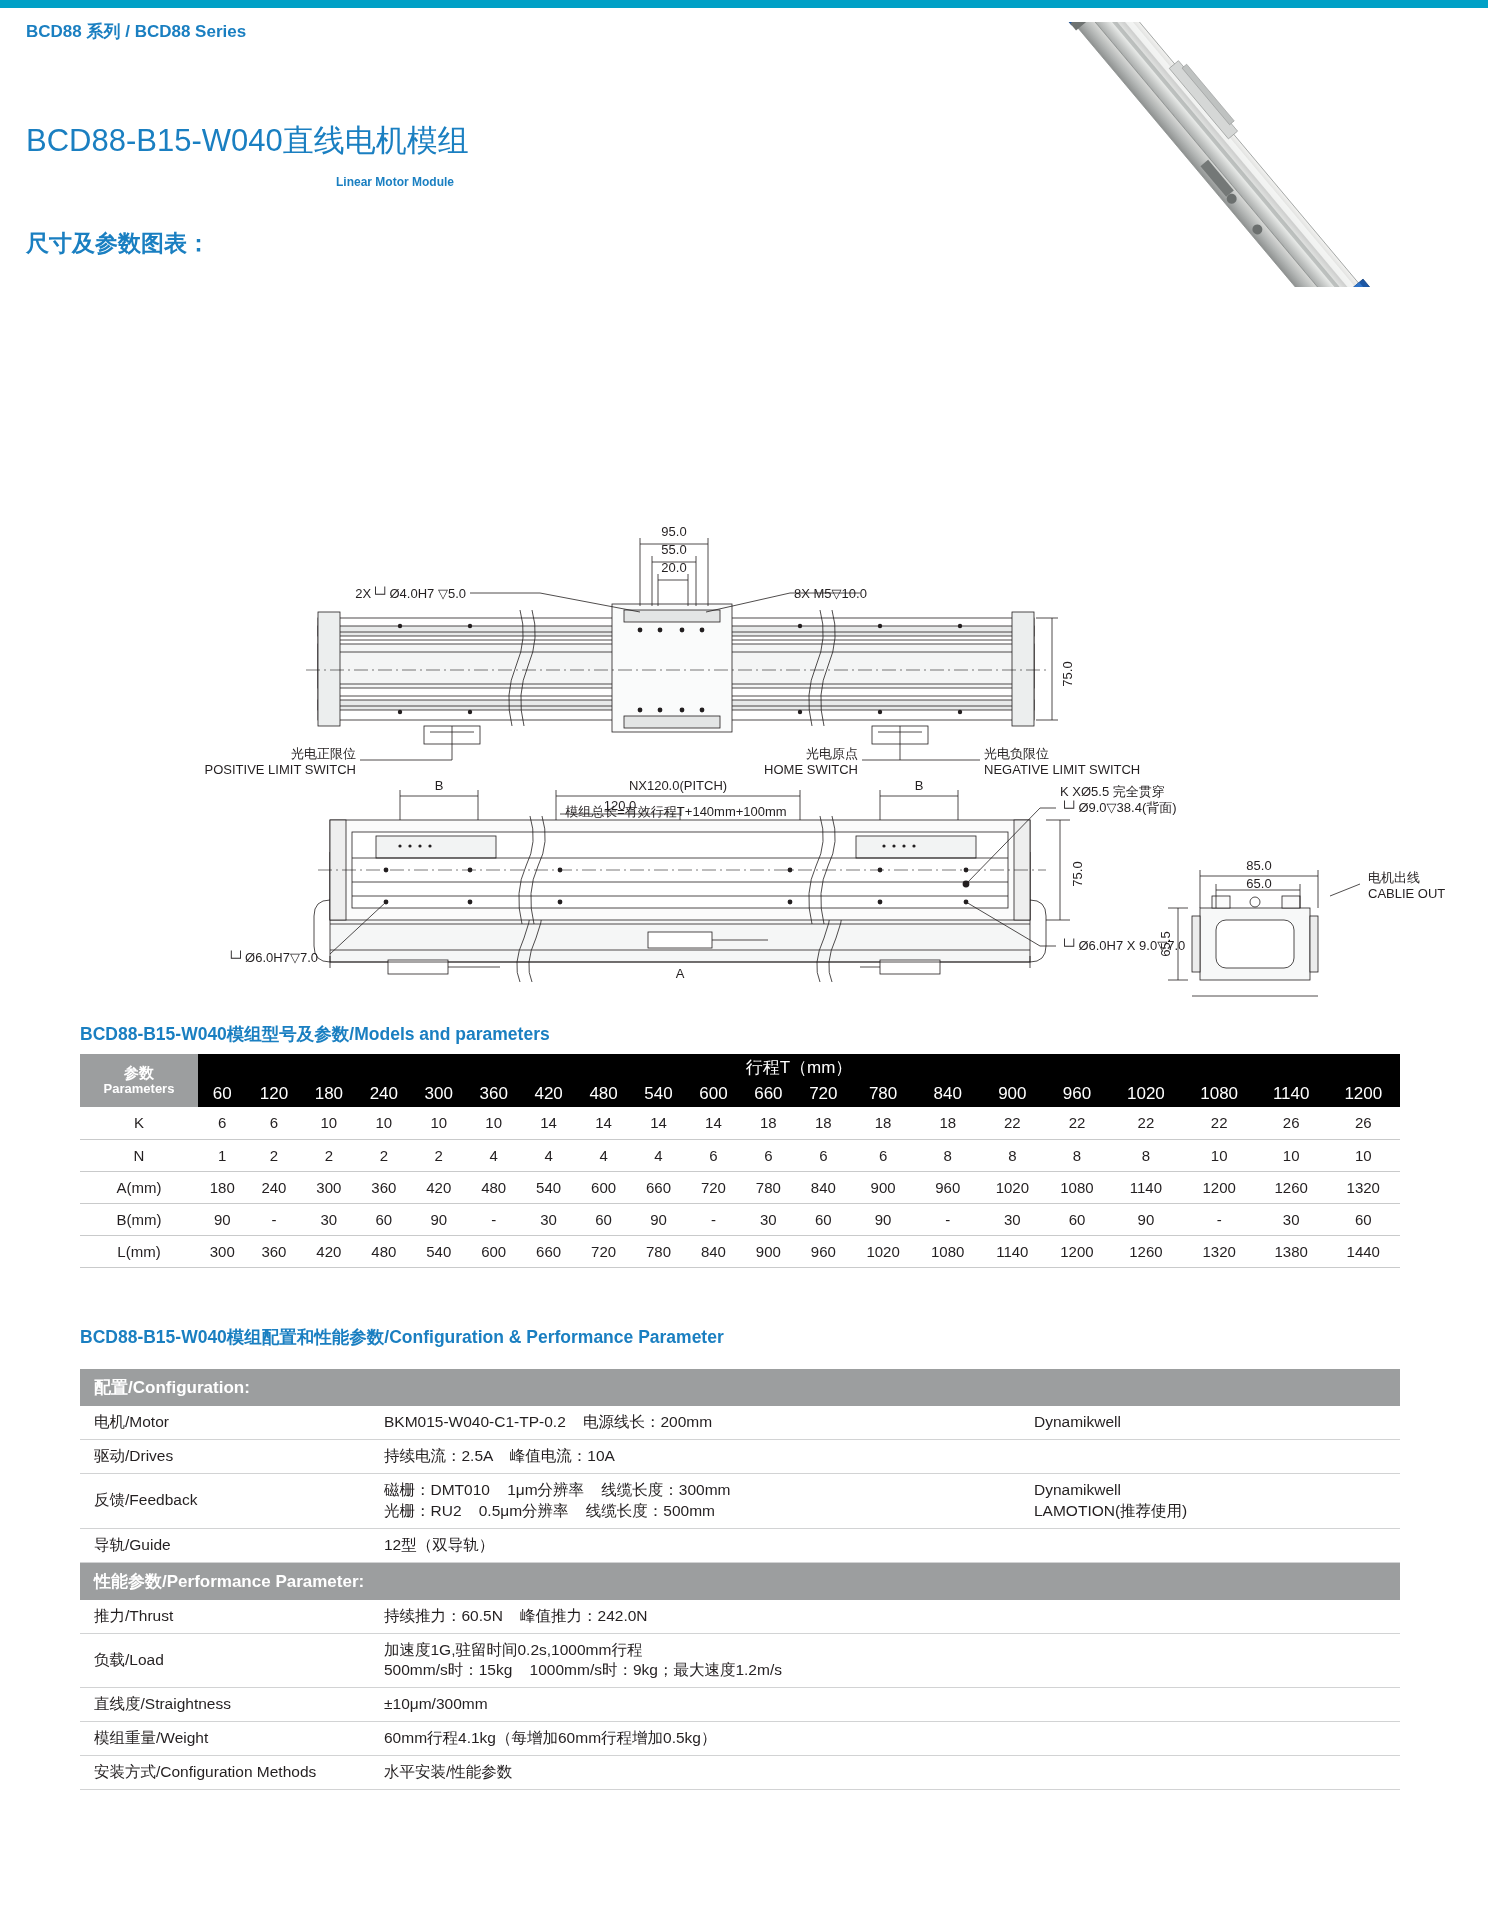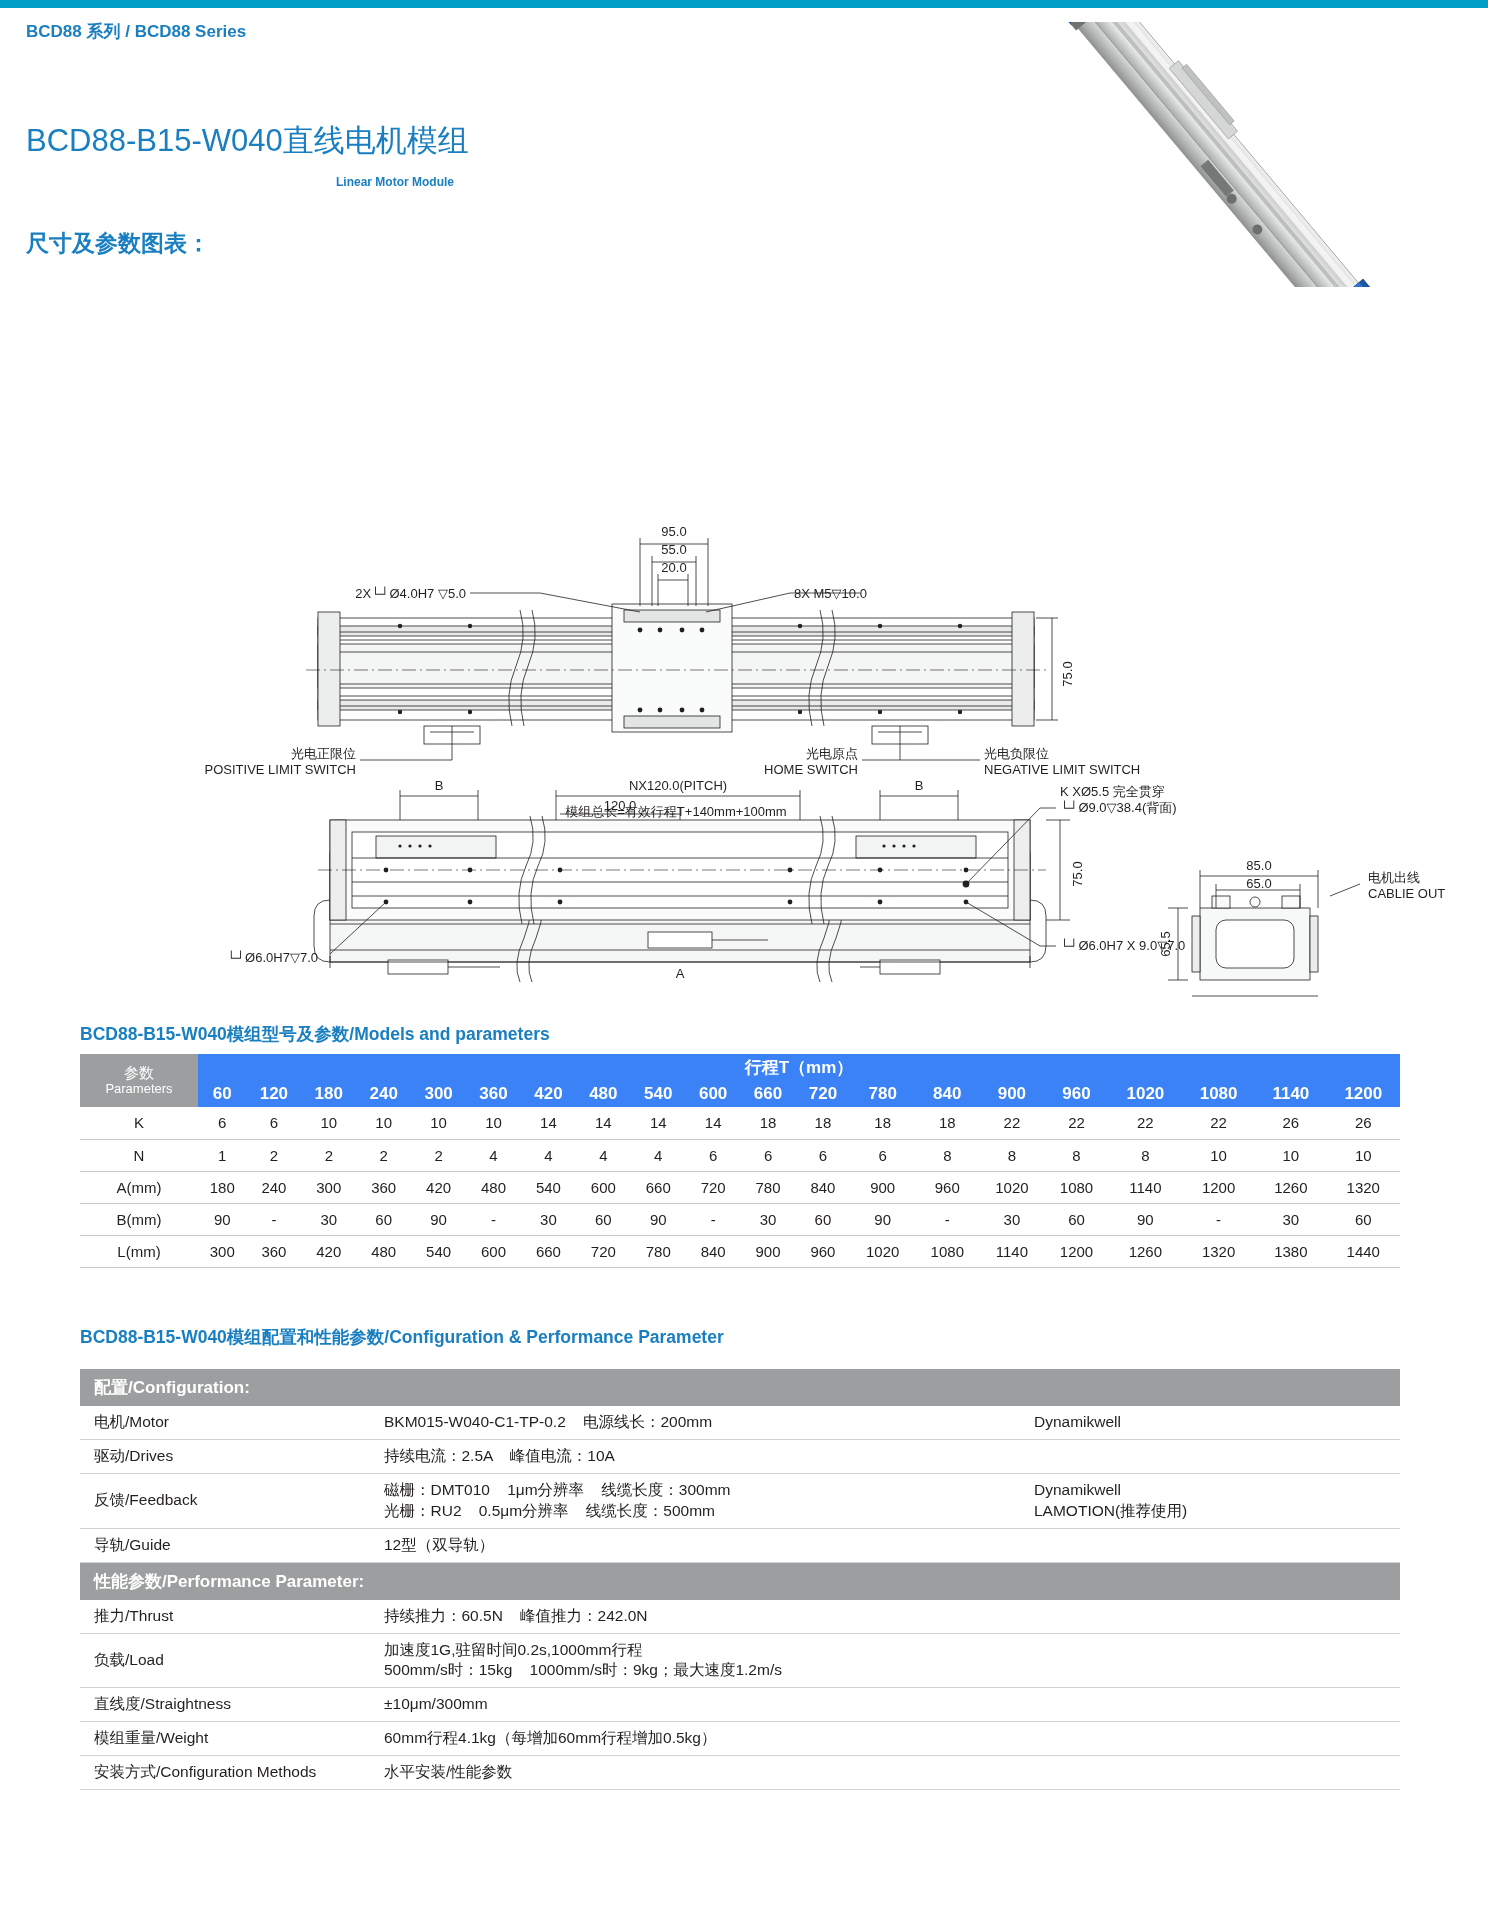--- a/index.html
+++ b/index.html
@@ -24,22 +24,22 @@
   .drawing { position:absolute; left:0; top:260px; width:1488px; height:740px; }
 
   .tbl-title { font-size:17.5px; font-weight:bold; color:#1a7fc1; }
 
   table { border-collapse:collapse; }
 
   
   #models-wrap { position:absolute; left:80px; top:1022px; width:1320px; }
   #models-table { width:1320px; font-size:15px; }
   #models-table th, #models-table td { text-align:center; padding:0; }
-  #models-table .hdr { background:#3b82f6; color:#ffffff; font-weight:bold; }
-  #models-table .hdr-left { background:#9c9e9f; color:#ffffff; font-weight:normal; font-size:15px; line-height:1.12; width:118px; }
+  #models-table .hdr { background:#000000; color:#ffffff; font-weight:normal; }
+  #models-table .hdr-left { background:#9c9e9f; color:#ffffff; font-weight:bold; font-size:15px; line-height:1.12; width:118px; }
   #models-table tr.row td { border-bottom:1px solid #c9cacb; height:32px; }
   #models-table tr.row td.lab { font-size:15px; }
   #models-table tr.first td { border-top:none; }
   .hdr-top { height:27px; font-size:17px; }
   .hdr-bot { height:26px; font-size:17px; }
 
   
   #config-wrap { position:absolute; left:80px; top:1325px; width:1320px; }
   #config-table { width:1320px; font-size:15.5px; }
   #config-table td { vertical-align:middle; padding:6px 0 6px 14px; }

